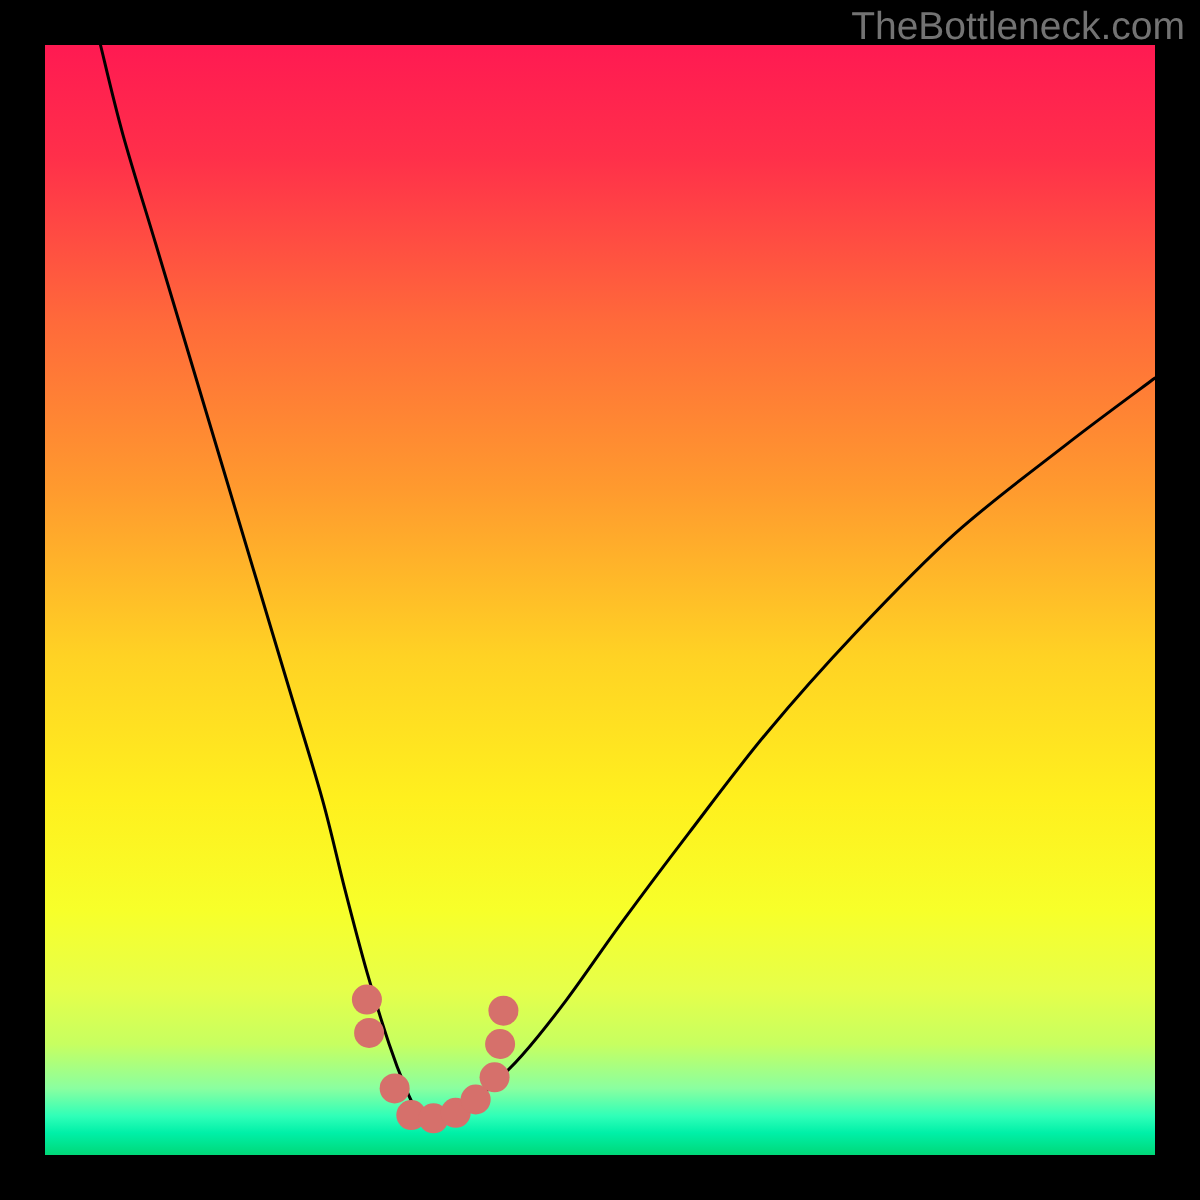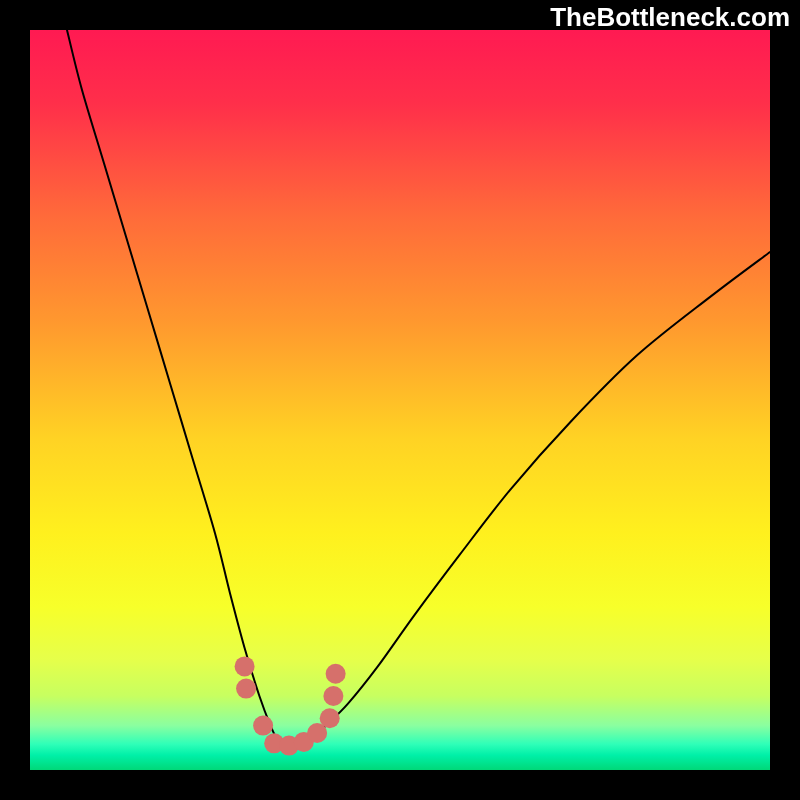--- a/index.html
+++ b/index.html
@@ -24,23 +24,23 @@
     top: 30px;
     left: 30px;
     width: 740px;
     height: 740px;
     
   }
   .watermark {
     position: absolute;
     top: 2px;
     right: 10px;
-    color: #ffffff;
+    color: #737373;
     font-size: 26px;
-    font-weight: 700;
+    font-weight: 400;
     letter-spacing: 0px;
   }
   svg.curve {
     position: absolute;
     top: 30px;
     left: 30px;
     width: 740px;
     height: 740px;
     overflow: visible;
   }

